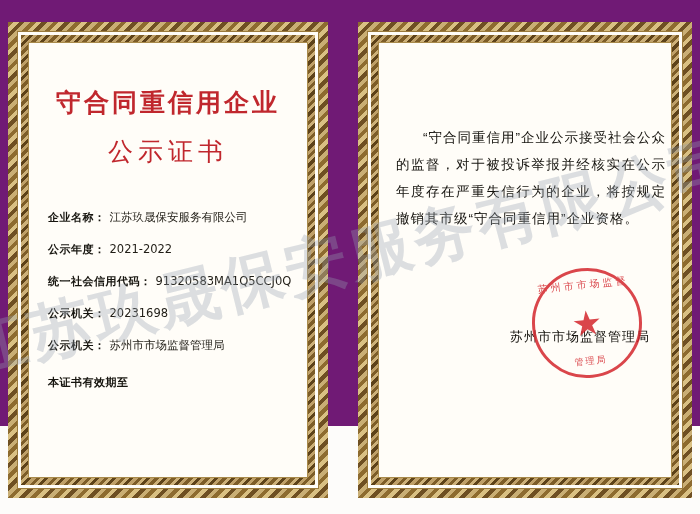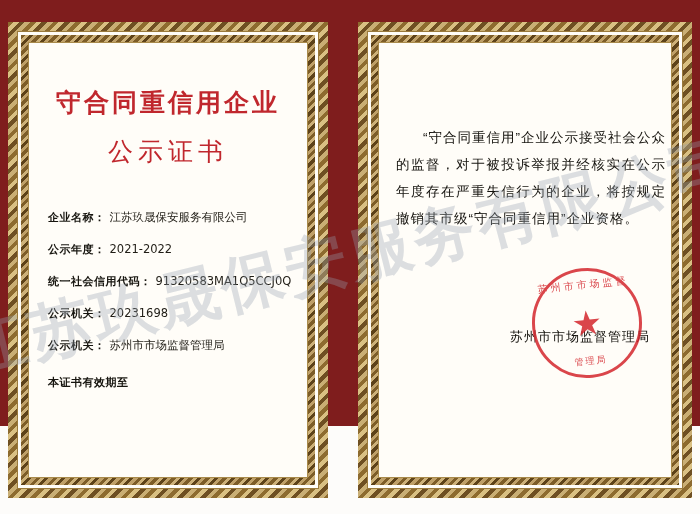--- a/index.html
+++ b/index.html
@@ -10,21 +10,21 @@
     width: 700px;
     height: 514px;
     background: #fdfcfa;
     font-family: "DejaVu Sans", "Liberation Sans", sans-serif;
     overflow: hidden;
   }
   .certificate {
     position: relative;
     width: 700px;
     height: 426px;
-    background: #7f1d1d;
+    background: #701a75;
   }
   
   .panel {
     position: absolute;
     background: #fffdf8;
     box-sizing: border-box;
   }
   .panel .frame-outer {
     position: absolute;
     inset: 0;

